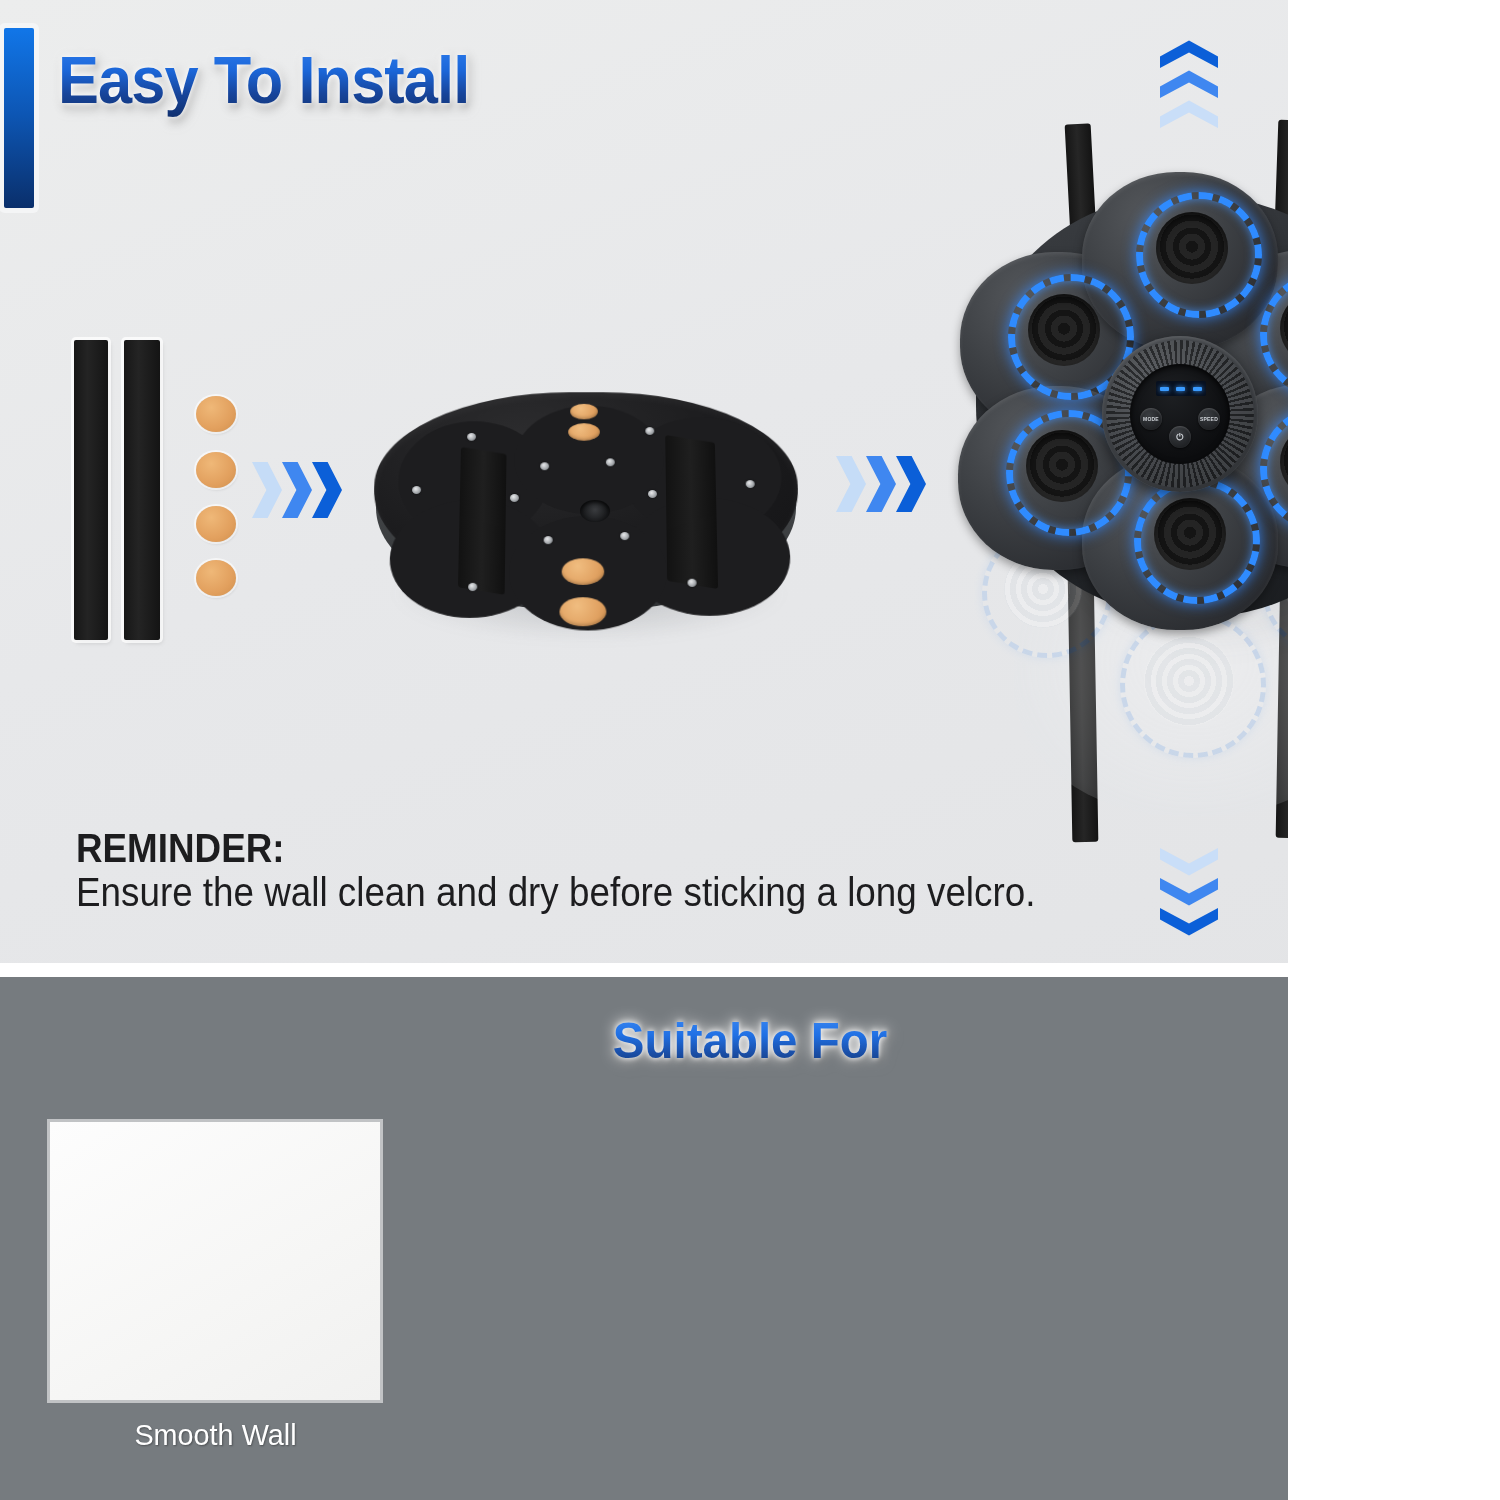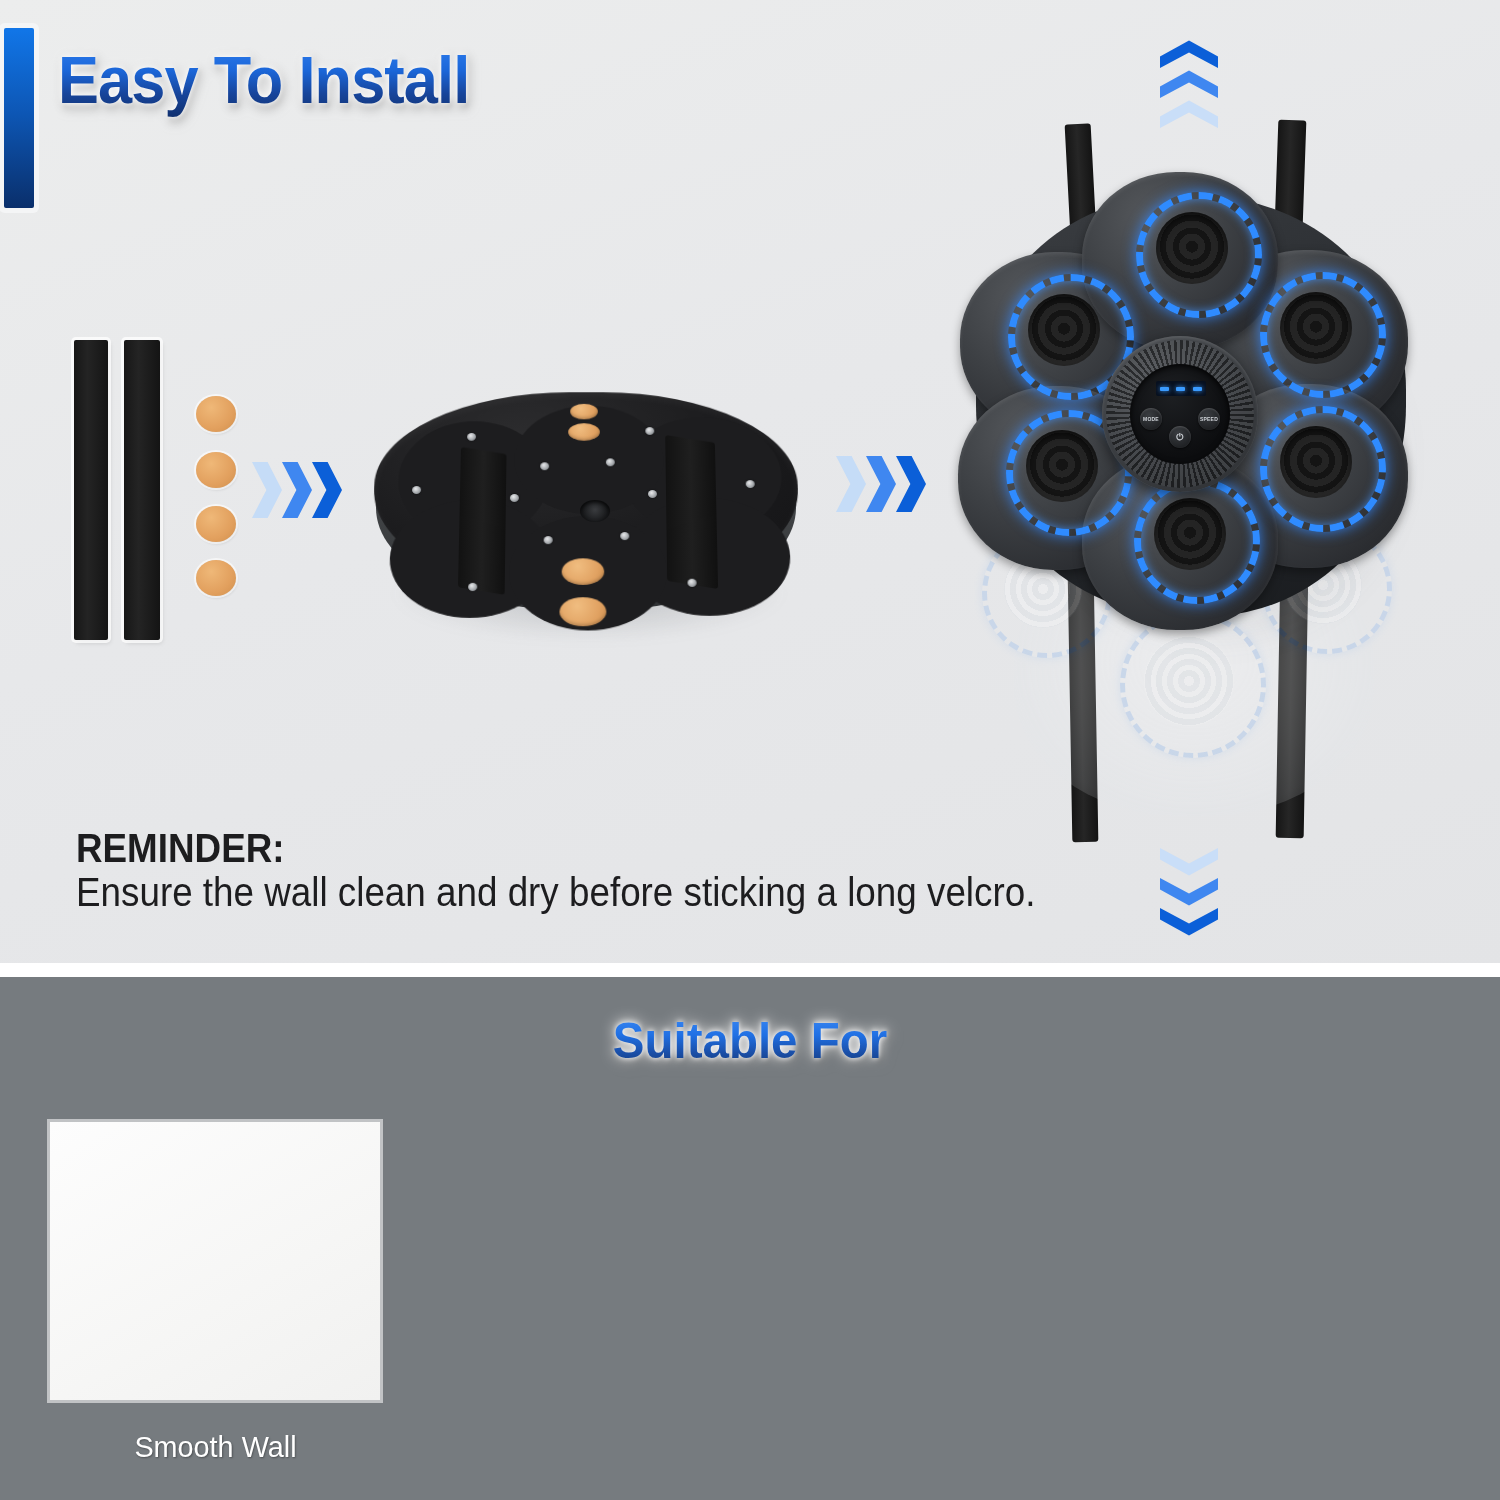--- a/index.html
+++ b/index.html
@@ -2,21 +2,21 @@
 <html><head>
 <meta charset="utf-8">
 <style>
   html,body{margin:0;padding:0;}
   body{
     width:1500px;height:1500px;
     background:#ffffff;
     font-family:"Liberation Sans", sans-serif;
     overflow:hidden;
   }
-  .page{position:relative;width:1500px;height:1500px;overflow:hidden;}
+  .page{position:relative;width:1288px;height:1500px;overflow:hidden;}
 
   
   .panel-top{
     position:absolute;left:0;top:0;width:1500px;height:975px;
     background:linear-gradient(160deg,#eceded 0%,#e7e8ea 45%,#e3e4e6 100%);
     overflow:hidden;
   }
   .divider{
     position:absolute;left:0;top:963px;width:1500px;height:14px;
     background:#ffffff;
@@ -283,21 +283,21 @@
     -webkit-background-clip:text;background-clip:text;
     color:transparent;-webkit-text-fill-color:transparent;
     filter:drop-shadow(0 0 3px #ffffff) drop-shadow(0 0 7px #ffffff)
            drop-shadow(2px 3px 2px rgba(0,0,0,.30));
   }
 
   .swatch-row{
     position:absolute;left:50px;top:1122px;width:1408px;
     display:flex;justify-content:space-between;
   }
-  .swatch-cell{width:330px;display:flex;flex-direction:column;align-items:center;gap:12px;}
+  .swatch-cell{width:330px;display:flex;flex-direction:column;align-items:center;}
   .swatch{
     width:330px;height:278px;
     box-shadow:0 0 0 3px rgba(255,255,255,.55);
   }
   .sw-smooth{background:linear-gradient(150deg,#fdfdfd,#f6f6f5 60%,#f1f1f0);}
   .sw-wood{
     background:
       repeating-linear-gradient(92deg,
         rgba(170,130,80,.20) 0 2px, rgba(255,255,255,0) 2px 7px,
         rgba(150,112,66,.14) 7px 9px, rgba(255,255,255,0) 9px 16px),

